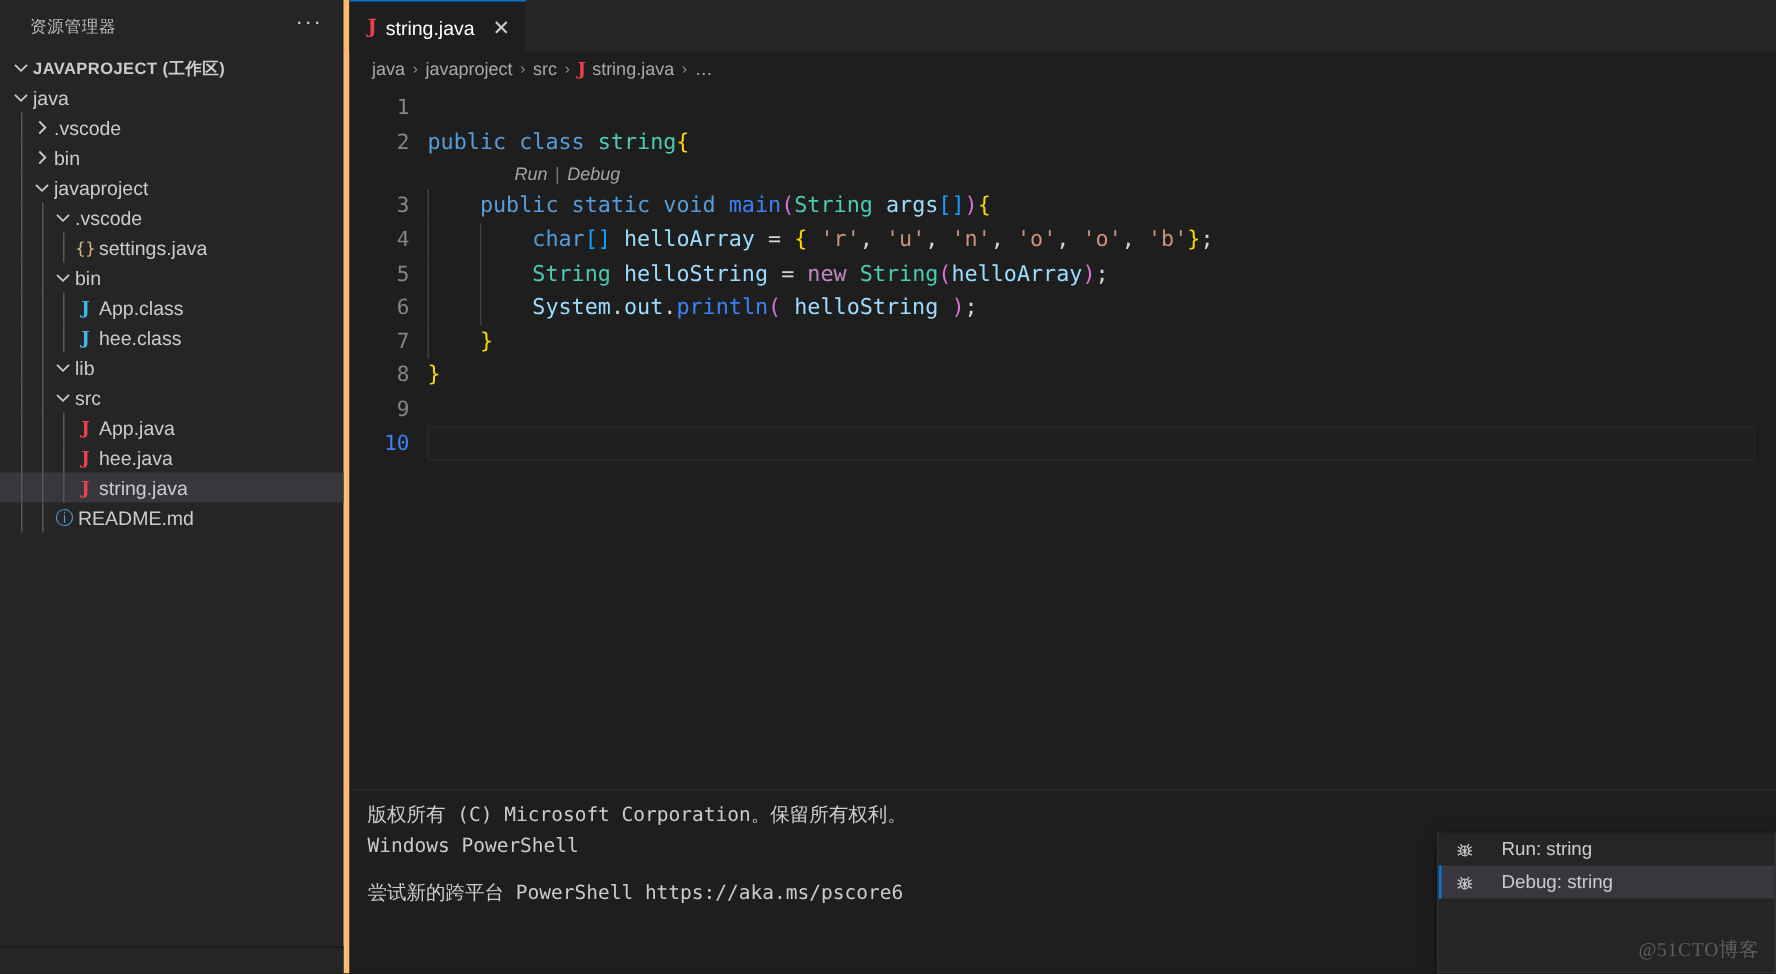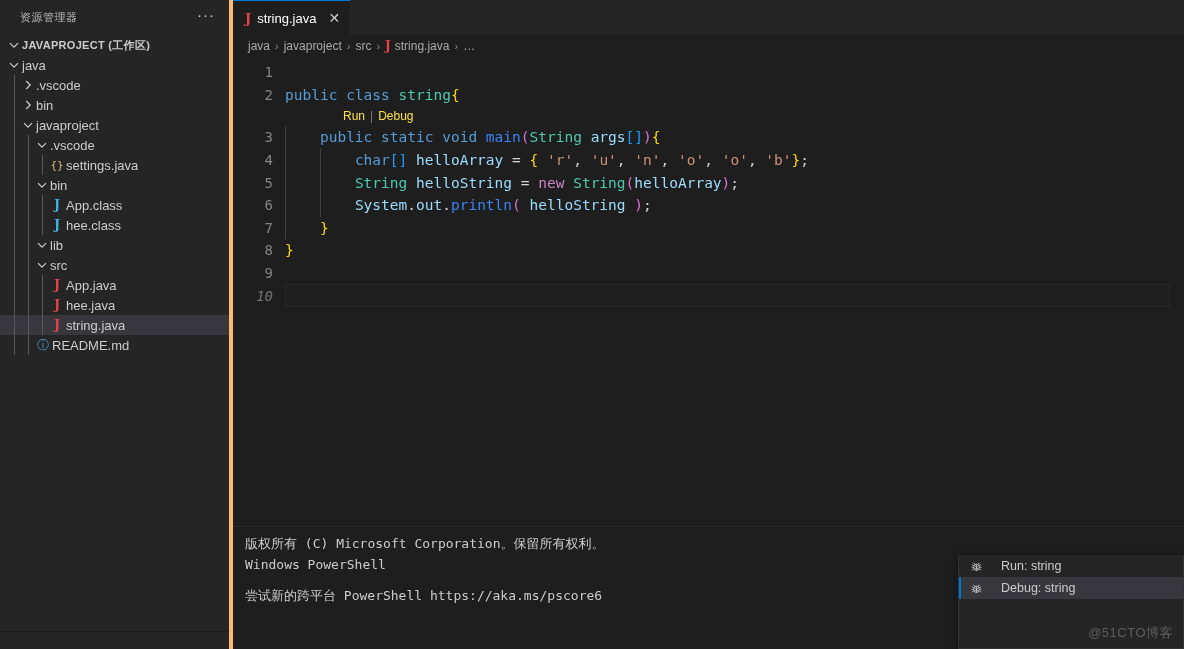--- a/index.html
+++ b/index.html
@@ -96,27 +96,27 @@
   .editor {
     flex: 1 1 auto; background: #1e1e1e; position: relative; overflow: hidden;
     font-family: "DejaVu Sans Mono", monospace; font-size: 14.5px;
   }
   .code-area { position: relative; padding-top: 4px; }
   .cline { height: 22.6px; display: flex; align-items: center; position: relative; white-space: pre; }
   .gutter {
     width: 52px; flex: 0 0 52px; text-align: right; padding-right: 12px;
     color: #858585; font-size: 14px; font-family: "DejaVu Sans Mono", monospace;
   }
-  .gutter.active { color: #737373; font-style: italic; }
+  .gutter.active { color: #3b82f6; }
   .ctext { color: #d4d4d4; }
   .codelens {
     height: 20px; display: flex; align-items: center; position: relative;
     font-family: "Liberation Sans", sans-serif; font-size: 12px; color: #999999;
   }
-  .codelens .cl-link { cursor: pointer; color: #fde047; }
+  .codelens .cl-link { cursor: pointer; color: #a3a3a3; font-style: italic; }
   .codelens .cl-sep { padding: 0 5px; color: #777; }
   .iguide { position: absolute; width: 1px; top: 0; height: 22.6px; background: #404040; }
   .current-line-box {
     position: absolute; left: 52px; right: 14px; height: 22.6px;
     border: 1px solid #282828; background: #1f1f1f; pointer-events: none;
   }
   
   .t-kw   { color: #569cd6; }  
   .t-ctl  { color: #c586c0; }  
   .t-type { color: #4ec9b0; }  
@@ -160,21 +160,21 @@
     position: relative;
   }
   .qp-item.selected { background: #37373d; }
   .qp-item.selected::before {
     content: ""; position: absolute; left: 0; top: 0; bottom: 0; width: 2px; background: #0078d4;
   }
   .qp-icon { width: 15px; flex: 0 0 15px; display: flex; align-items: center; justify-content: center; }
   .watermark {
     position: absolute; right: 10px; bottom: 6px;
     font-size: 13px; color: #5e5e5e; letter-spacing: .5px;
-    font-family: Liberation Sans, sans-serif;
+    font-family: Liberation Serif, serif;
   }
 </style>
 </head>
 <body>
 
 <div id="app">
 
   <div class="sidebar">
     <div class="sidebar-header">
       <div class="sidebar-title">资源管理器</div>

